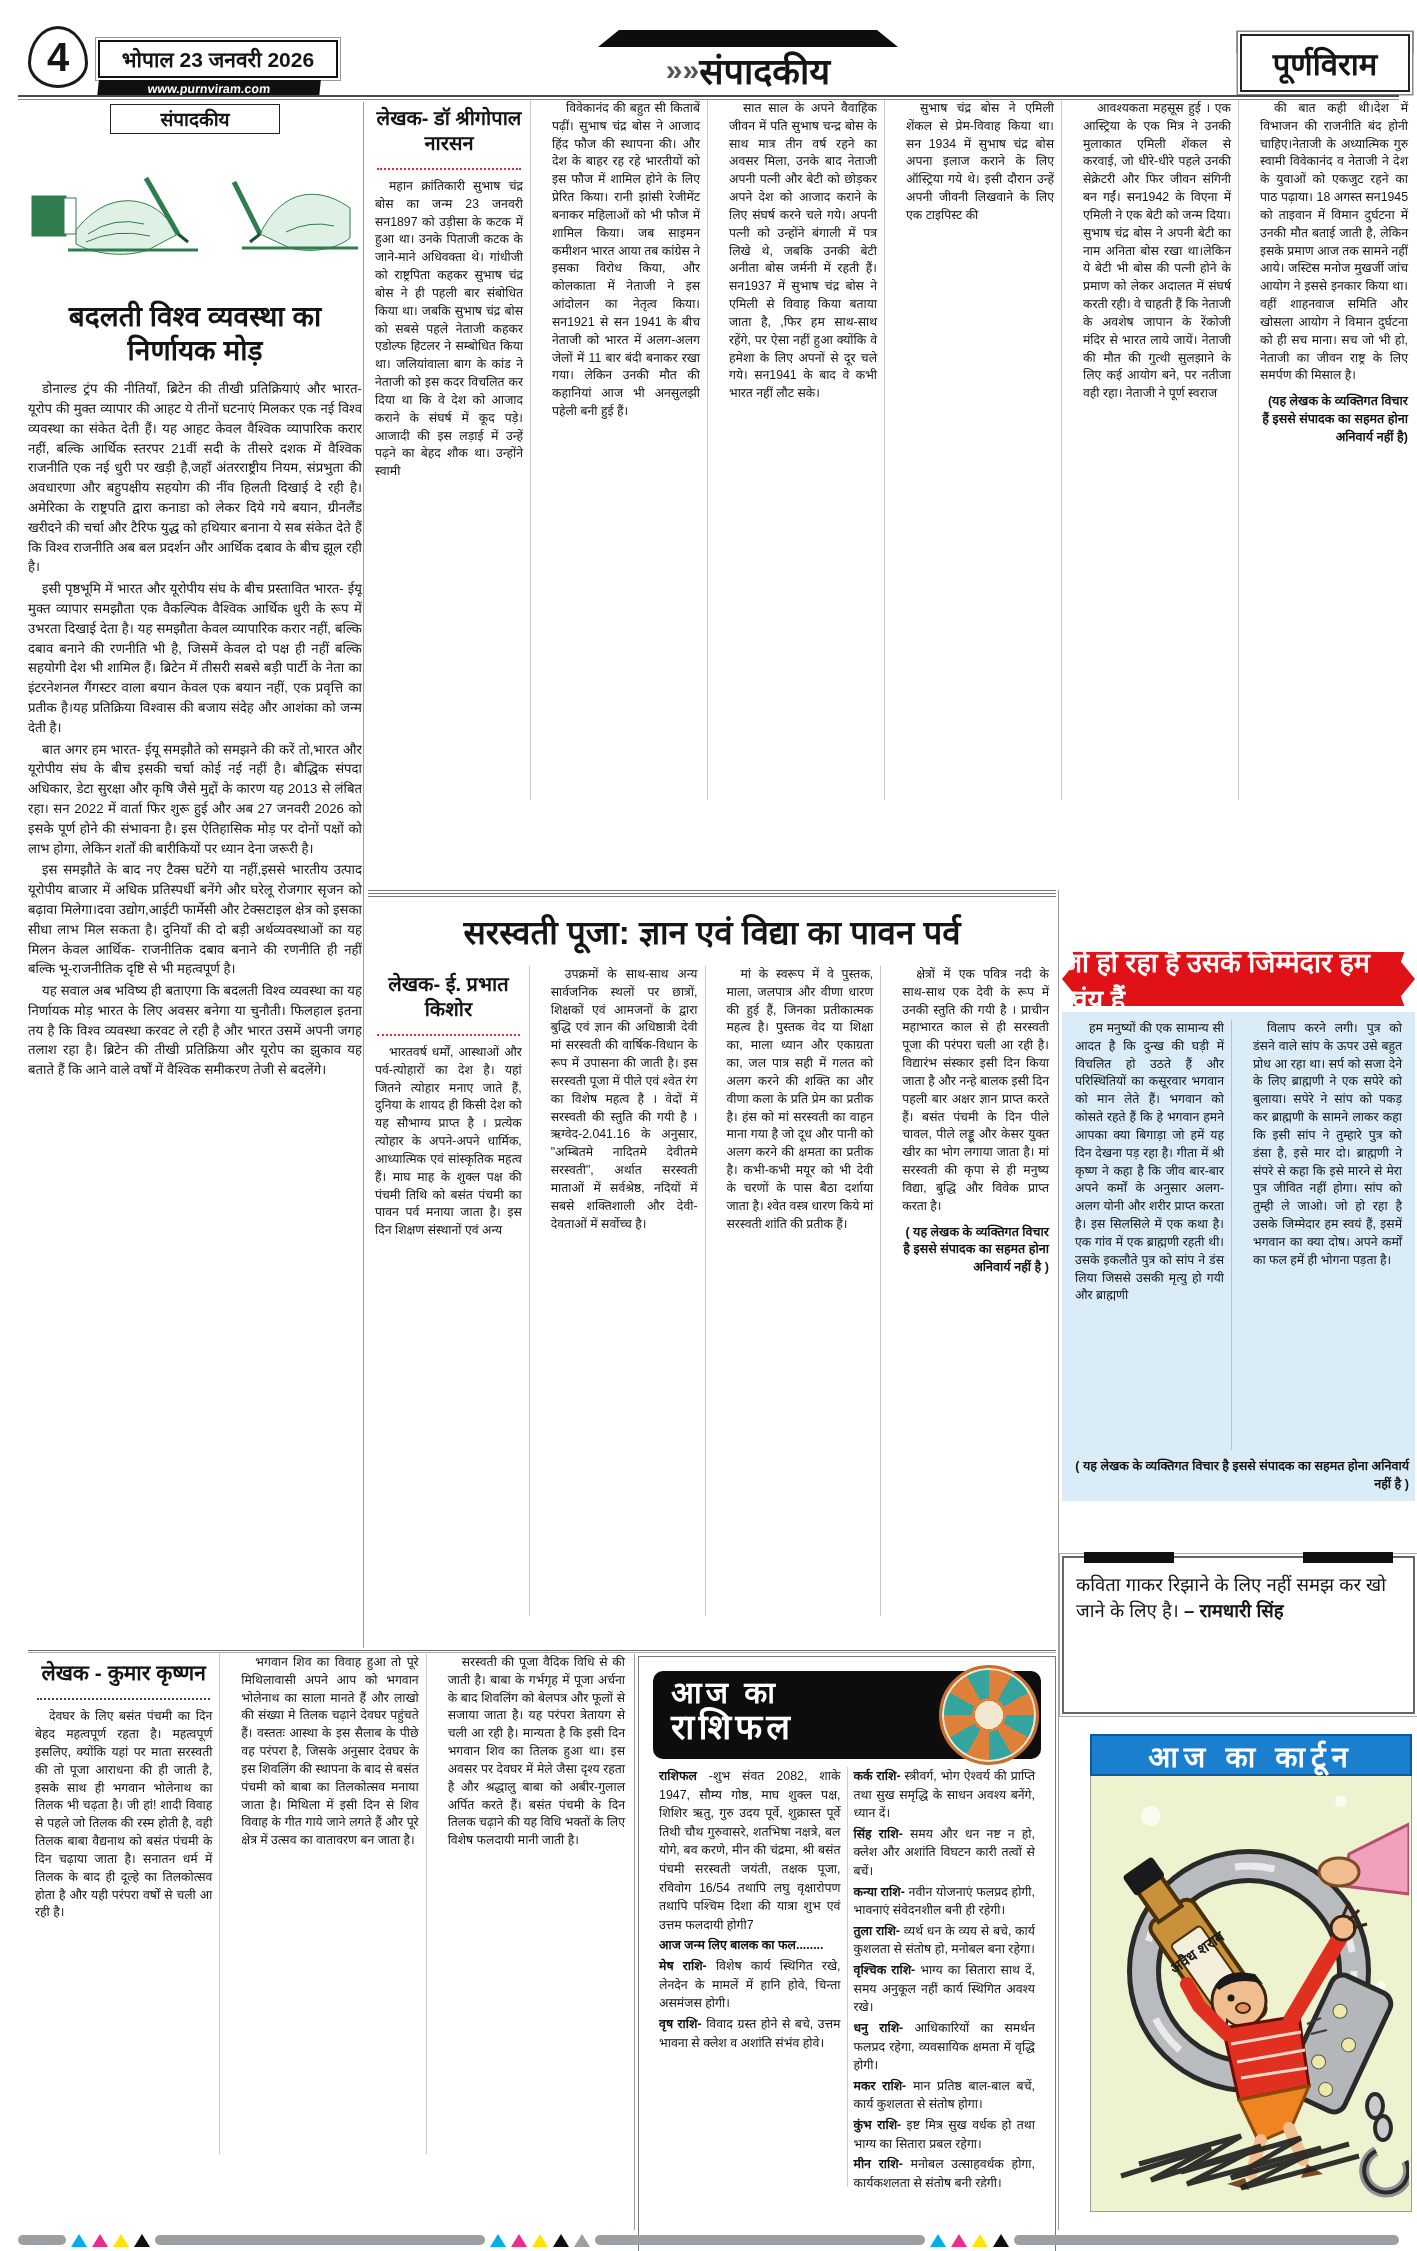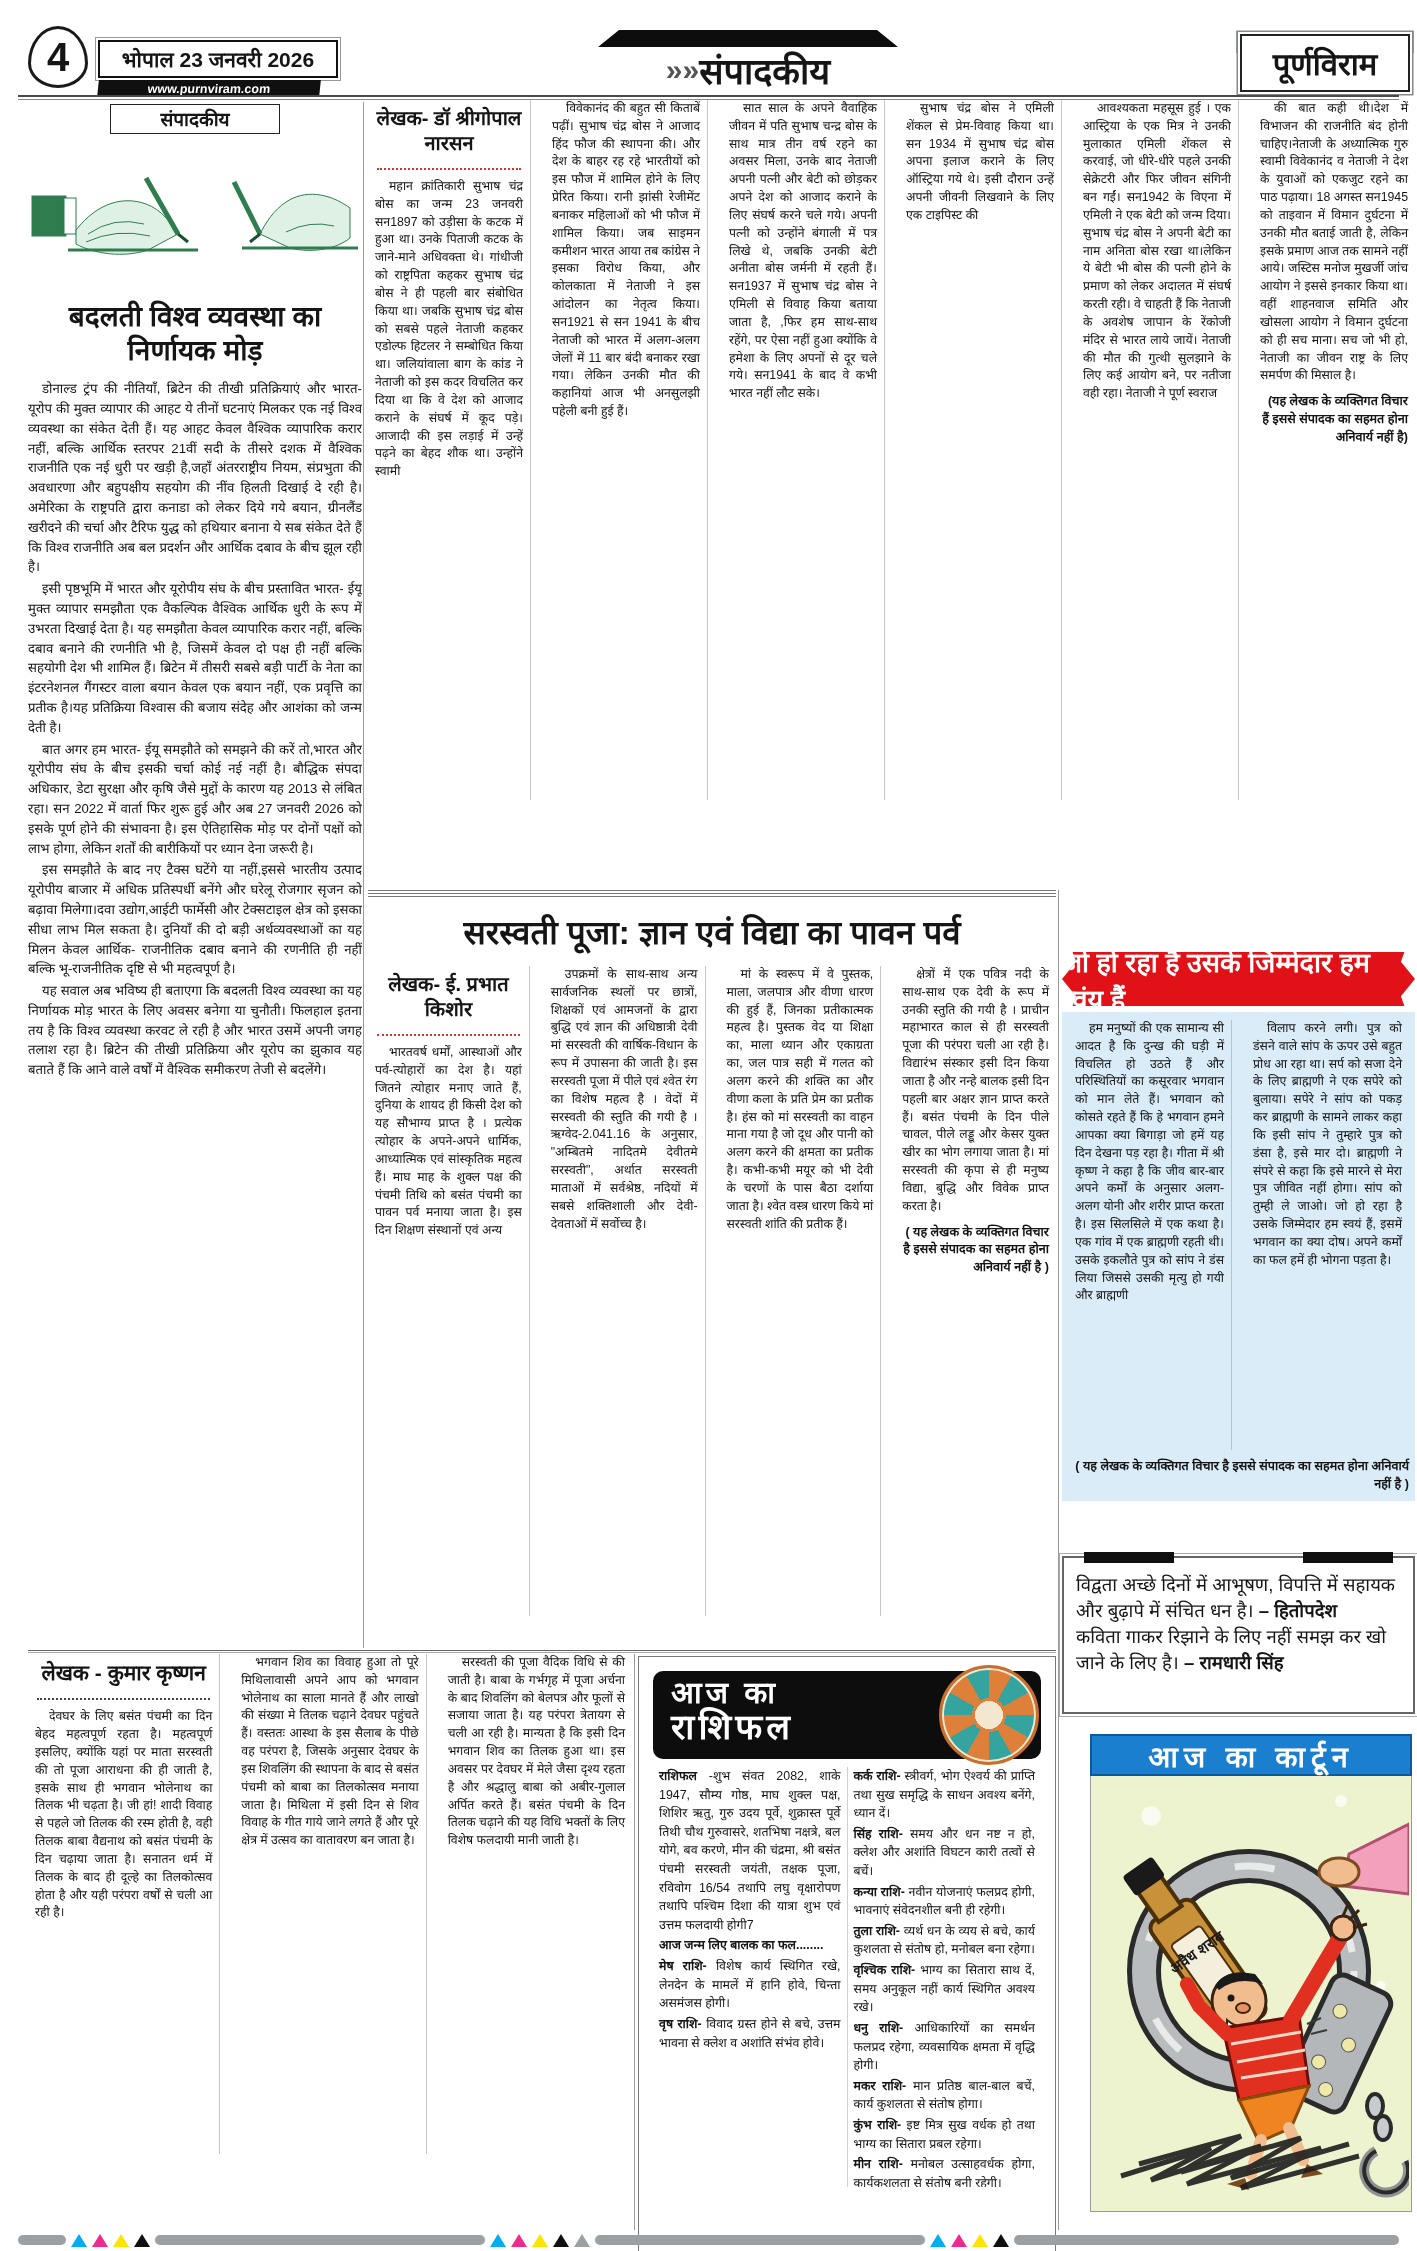--- a/index.html
+++ b/index.html
@@ -280,21 +280,20 @@
             <p>विलाप करने लगी। पुत्र को डंसने वाले सांप के ऊपर उसे बहुत प्रोध आ रहा था। सर्प को सजा देने के लिए ब्राह्मणी ने एक सपेरे को बुलाया। सपेरे ने सांप को पकड़ कर ब्राह्मणी के सामने लाकर कहा कि इसी सांप ने तुम्हारे पुत्र को डंसा है, इसे मार दो। ब्राह्मणी ने संपरे से कहा कि इसे मारने से मेरा पुत्र जीवित नहीं होगा। सांप को तुम्ही ले जाओ। जो हो रहा है उसके जिम्मेदार हम स्वयं हैं, इसमें भगवान का क्या दोष। अपने कर्मों का फल हमें ही भोगना पड़ता है।</p>
           </div>
       </div>
       <p class="disclaimer">( यह लेखक के व्यक्तिगत विचार है इससे संपादक का सहमत होना अनिवार्य नहीं है )</p>
     </div>
   </div>
 
   <div class="abs quotes">
     <div class="quote-tab" style="left:20px"></div>
     <div class="quote-tab" style="right:20px"></div>
-    <p><span>विद्वता अच्छे दिनों में आभूषण, विपत्ति में सहायक और बुढ़ापे में संचित धन है।</span> <span class="attr">– हितोपदेश</span></p>
     <p><span>कविता गाकर रिझाने के लिए नहीं समझ कर खो जाने के लिए है।</span> <span class="attr">– रामधारी सिंह</span></p>
   </div>
 
   <div class="abs basant">
     <div class="col-row">
       <div class="acol">
         <div class="byline">लेखक - कुमार कृष्णन</div>
         <div class="dark-dots"></div>
         <div class="body-text">
             <p>देवघर के लिए बसंत पंचमी का दिन बेहद महत्वपूर्ण रहता है। महत्वपूर्ण इसलिए, क्योंकि यहां पर माता सरस्वती की तो पूजा आराधना की ही जाती है, इसके साथ ही भगवान भोलेनाथ का तिलक भी चढ़ता है। जी हां! शादी विवाह से पहले जो तिलक की रस्म होती है, वही तिलक बाबा वैद्यनाथ को बसंत पंचमी के दिन चढ़ाया जाता है। सनातन धर्म में तिलक के बाद ही दूल्हे का तिलकोत्सव होता है और यही परंपरा वर्षों से चली आ रही है।</p>

